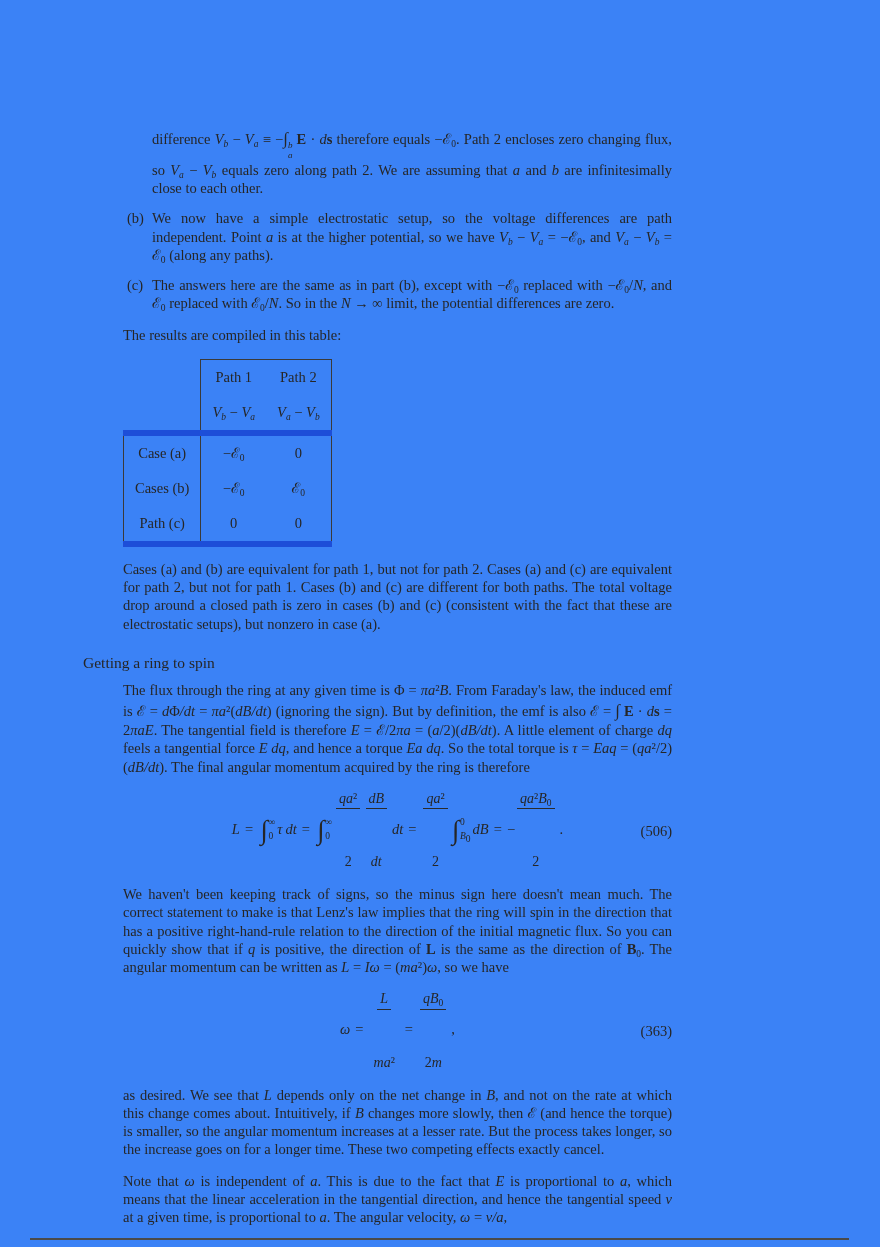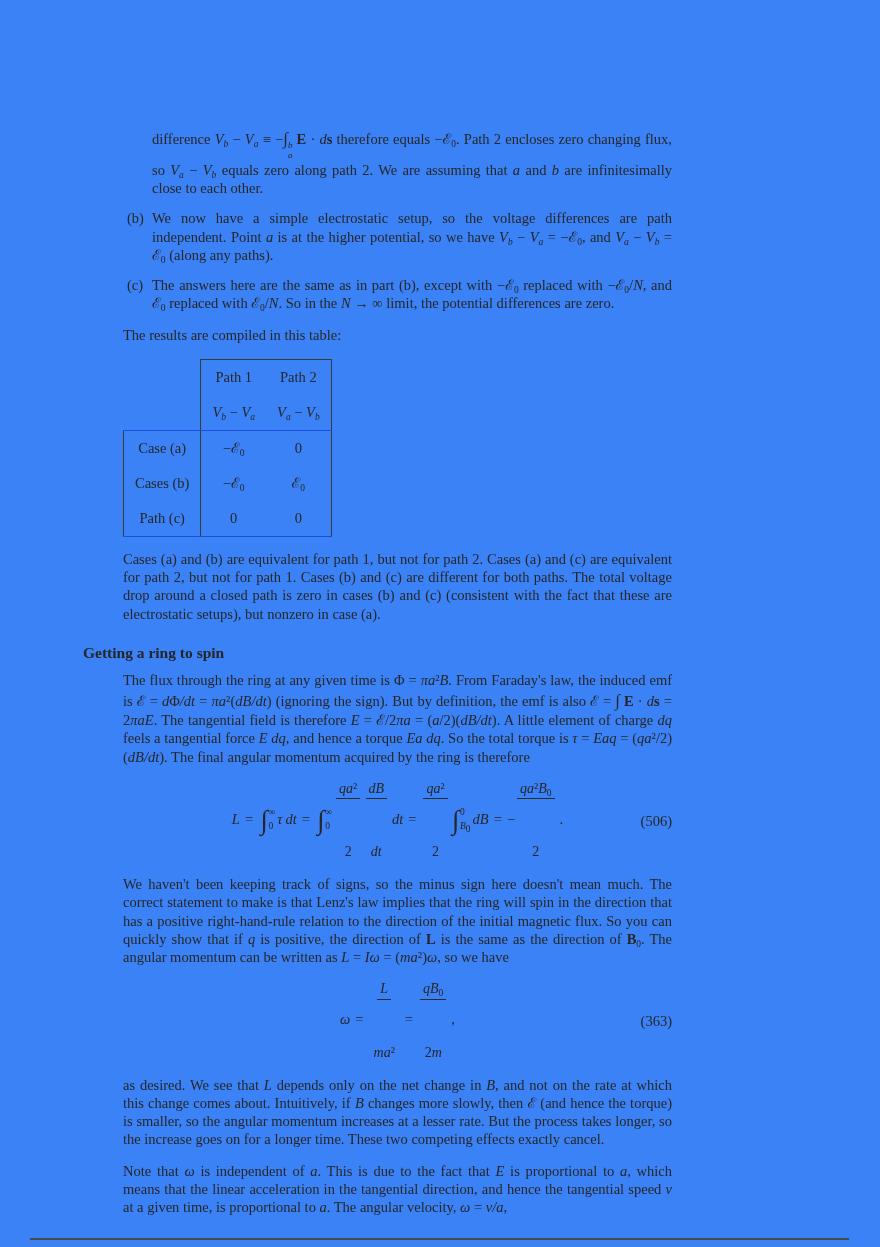--- a/index.html
+++ b/index.html
@@ -11,27 +11,27 @@
   .cont-a{margin-left:29px;}
   .list-item{display:flex;margin-top:12px;margin-left:4px;}
   .item-label{flex:none;width:25px;}
   .item-body{flex:1;text-align:justify;}
   i{font-style:italic;}
   sub{font-size:9.5px;vertical-align:-3px;line-height:0;}
   
   .ii{font-size:17px;}
   .ilim{display:inline-flex;flex-direction:column;font-size:9px;line-height:1.1;vertical-align:-4px;text-align:left;}
   
-  .section-head{font-weight:bold;font-size:15.5px;margin:20px 0 9px -40px;}
+  .section-head{font-weight:normal;font-size:15.5px;margin:20px 0 9px -40px;}
   
   table.results{border-collapse:collapse;margin:15px 0 13px 0;font-size:14.5px;}
   table.results td{padding:8px 11px;height:19px;text-align:center;vertical-align:middle;}
   td.lab{text-align:left;}
   .bT{border-top:1px solid #3a3a3a;}
-  .bB{border-bottom:1px solid #1d4ed8;}
+  .bB{border-bottom:6px solid #1d4ed8;}
   .bL{border-left:1px solid #3a3a3a;}
   .bR{border-right:1px solid #3a3a3a;}
   
   .equation{position:relative;margin:15px 0;text-align:center;min-height:44px;
             display:flex;align-items:center;justify-content:center;}
   .eq-body{display:inline-block;white-space:nowrap;}
   .eq-num{position:absolute;right:0;top:50%;transform:translateY(-50%);}
   .rel{padding:0 5px;}
   .frac{display:inline-flex;flex-direction:column;align-items:center;vertical-align:middle;
         line-height:1.15;margin:0 2px;font-size:14px;gap:44px;}

